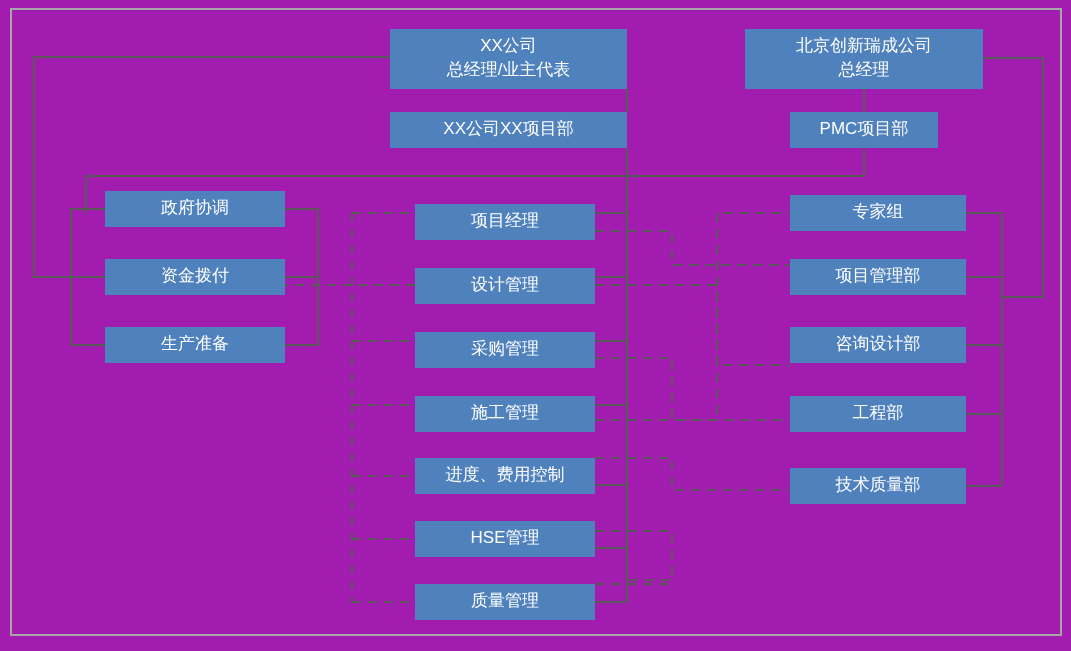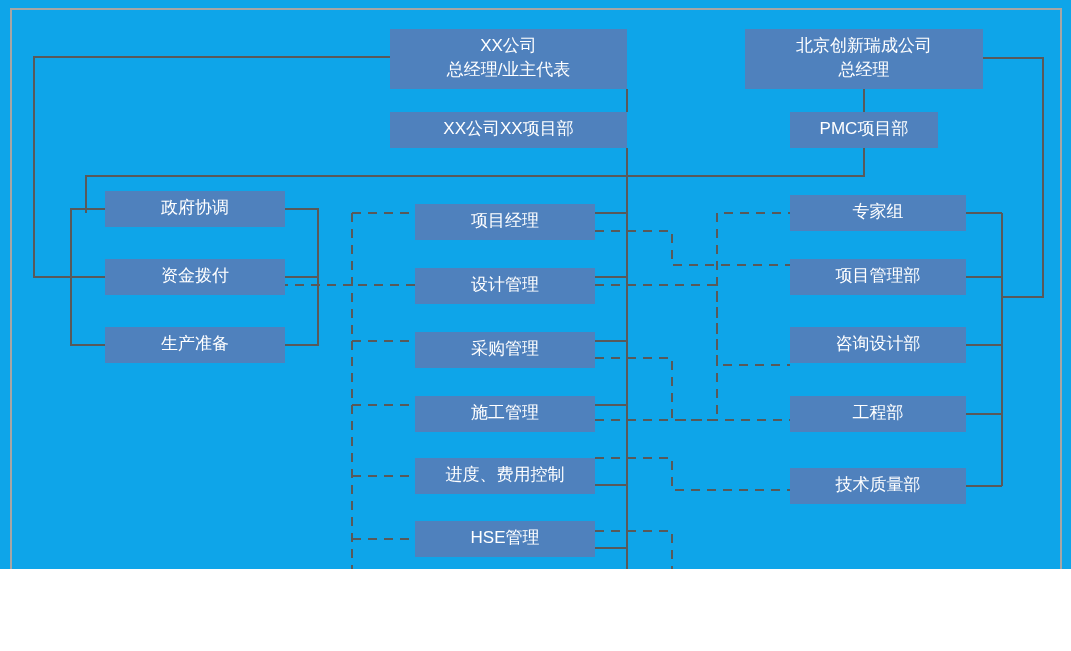--- a/index.html
+++ b/index.html
@@ -1,17 +1,17 @@
 <!DOCTYPE html>
 <html><head>
 <meta charset="utf-8">
 <style>
   html,body{margin:0;padding:0;background:#ffffff;}
   body{font-family:"Liberation Sans","DejaVu Sans",sans-serif;}
-  #stage{position:relative;width:1071px;height:569px;background:#0ea5e9;overflow:hidden;}
+  #stage{position:relative;width:1071px;height:651px;background:#a21caf;overflow:hidden;}
   #chart{position:absolute;left:0;top:0;width:1071px;height:651px;}
   .node-label{
     fill:#ffffff;
     font-family:"Liberation Sans","DejaVu Sans",sans-serif;
     font-size:17px;
     text-anchor:middle;
     dominant-baseline:middle;
     white-space:pre;
   }
   .node-box{fill:#4f81bd;stroke:none;}

